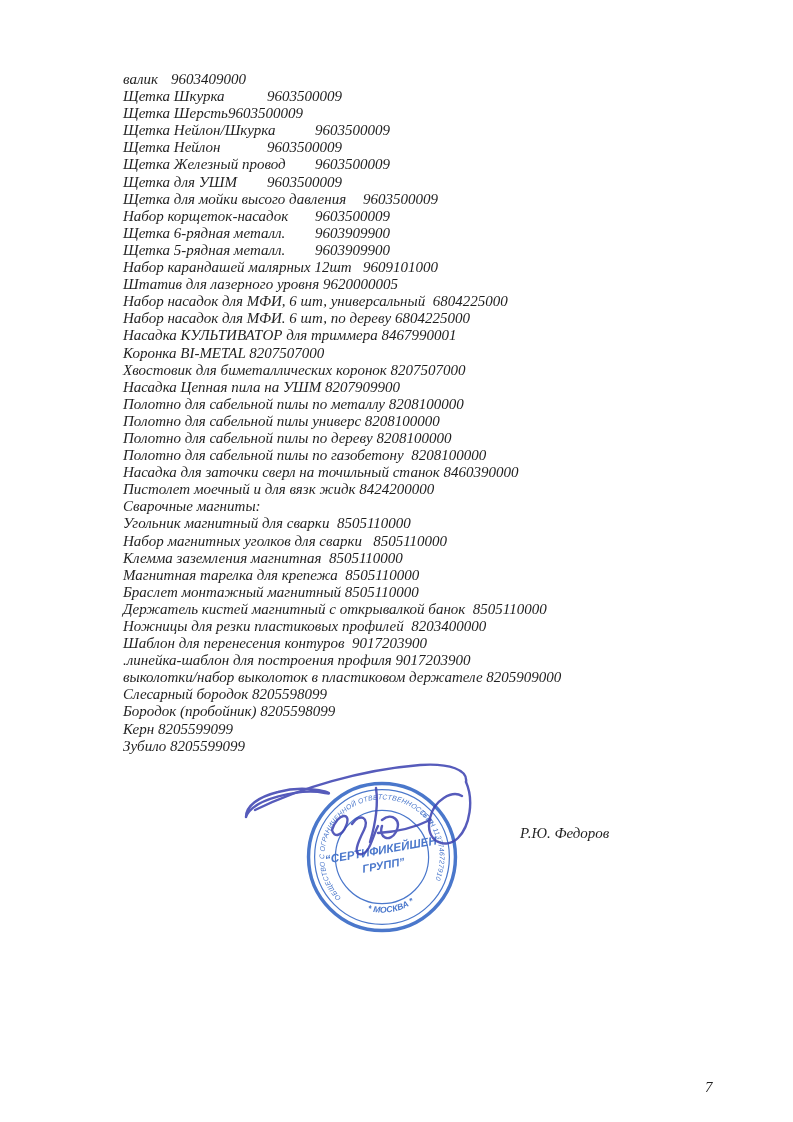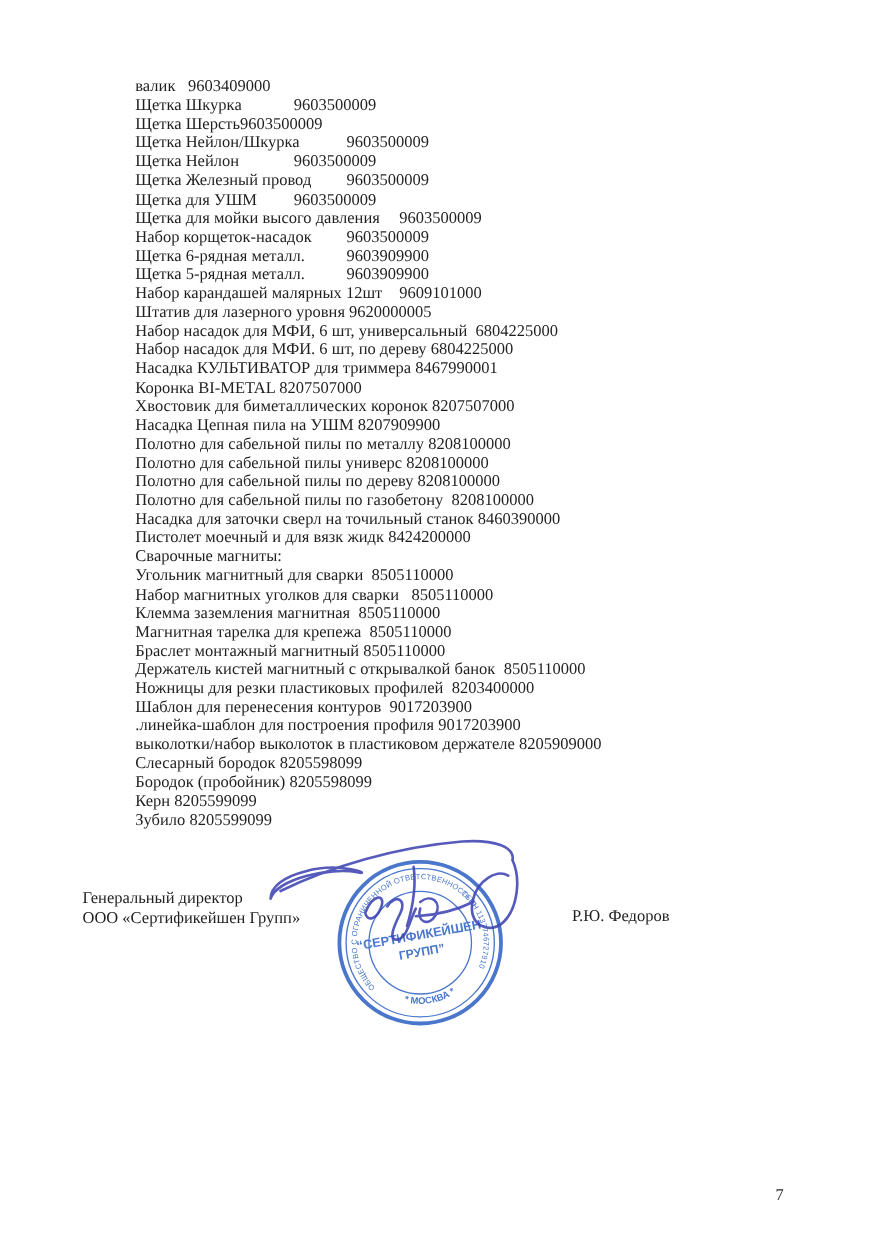--- a/index.html
+++ b/index.html
@@ -7,20 +7,21 @@
     width: 793px; height: 1122px;
     background: #ffffff;
     font-family: "Liberation Serif", serif;
     position: relative;
     overflow: hidden;
     color: #1f1f1f;
   }
   .page {
     position: absolute; inset: 0;
     background: #ffffff;
+    font-style: italic;
   }
   .product-list {
     position: absolute;
     left: 123px; top: 71px;
     font-size: 15px;
     line-height: 17.1px;
     white-space: pre;
     tab-size: 48px;
     color: #1f1f1f;
   }
@@ -54,24 +55,20 @@
   }
   svg text { font-family: "Liberation Sans", sans-serif; }
 </style>
 </head>
 <body>
 
 <div class="page">
 
   <div class="product-list"><div>валик	9603409000</div><div>Щетка Шкурка	9603500009</div><div>Щетка Шерсть9603500009</div><div>Щетка Нейлон/Шкурка	9603500009</div><div>Щетка Нейлон	9603500009</div><div>Щетка Железный провод	9603500009</div><div>Щетка для УШМ	9603500009</div><div>Щетка для мойки высого давления	9603500009</div><div>Набор корщеток-насадок	9603500009</div><div>Щетка 6-рядная металл.	9603909900</div><div>Щетка 5-рядная металл.	9603909900</div><div>Набор карандашей малярных 12шт	9609101000</div><div>Штатив для лазерного уровня 9620000005</div><div>Набор насадок для МФИ, 6 шт, универсальный  6804225000</div><div>Набор насадок для МФИ. 6 шт, по дереву 6804225000</div><div>Насадка КУЛЬТИВАТОР для триммера 8467990001</div><div>Коронка BI-METAL 8207507000</div><div>Хвостовик для биметаллических коронок 8207507000</div><div>Насадка Цепная пила на УШМ 8207909900</div><div>Полотно для сабельной пилы по металлу 8208100000</div><div>Полотно для сабельной пилы универс 8208100000</div><div>Полотно для сабельной пилы по дереву 8208100000</div><div>Полотно для сабельной пилы по газобетону  8208100000</div><div>Насадка для заточки сверл на точильный станок 8460390000</div><div>Пистолет моечный и для вязк жидк 8424200000</div><div>Сварочные магниты:</div><div>Угольник магнитный для сварки  8505110000</div><div>Набор магнитных уголков для сварки   8505110000</div><div>Клемма заземления магнитная  8505110000</div><div>Магнитная тарелка для крепежа  8505110000</div><div>Браслет монтажный магнитный 8505110000</div><div>Держатель кистей магнитный с открывалкой банок  8505110000</div><div>Ножницы для резки пластиковых профилей  8203400000</div><div>Шаблон для перенесения контуров  9017203900</div><div>.линейка-шаблон для построения профиля 9017203900</div><div>выколотки/набор выколоток в пластиковом держателе 8205909000</div><div>Слесарный бородок 8205598099</div><div>Бородок (пробойник) 8205598099</div><div>Керн 8205599099</div><div>Зубило 8205599099</div></div>
 
-  <div class="signoff-title">
-    <div>Генеральный директор</div>
-    <div>ООО «Сертификейшен Групп»</div>
-  </div>
 
   <div class="signer-name">Р.Ю. Федоров</div>
 
   <svg class="stamp-svg" viewBox="0 0 150 150" xmlns="http://www.w3.org/2000/svg">
     <defs>
       <path id="ring-arc" d="M 28.3 107.7 A 57 57 0 1 1 121.7 107.7" fill="none"></path>
       <path id="bottom-arc" d="M 41.9 118.9 A 55 55 0 0 0 108.1 118.9" fill="none"></path>
     </defs>
     <circle cx="75" cy="75" r="72.5" fill="none" stroke="#3b6cc7" stroke-width="3.4"></circle>
     <circle cx="75" cy="75" r="66.5" fill="none" stroke="#3b6cc7" stroke-width="1.2"></circle>

